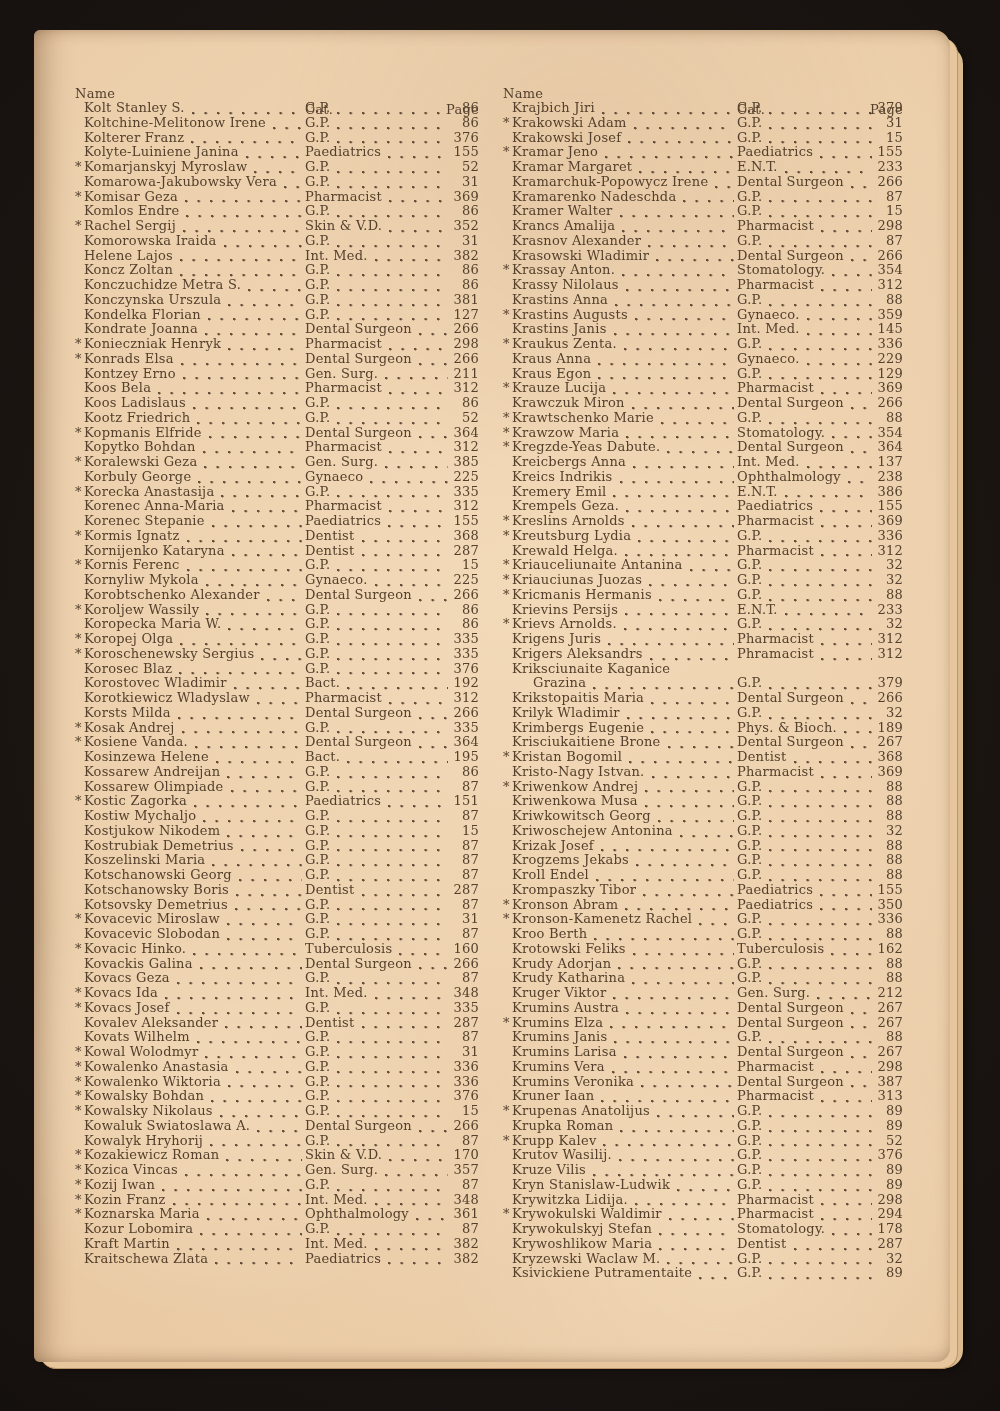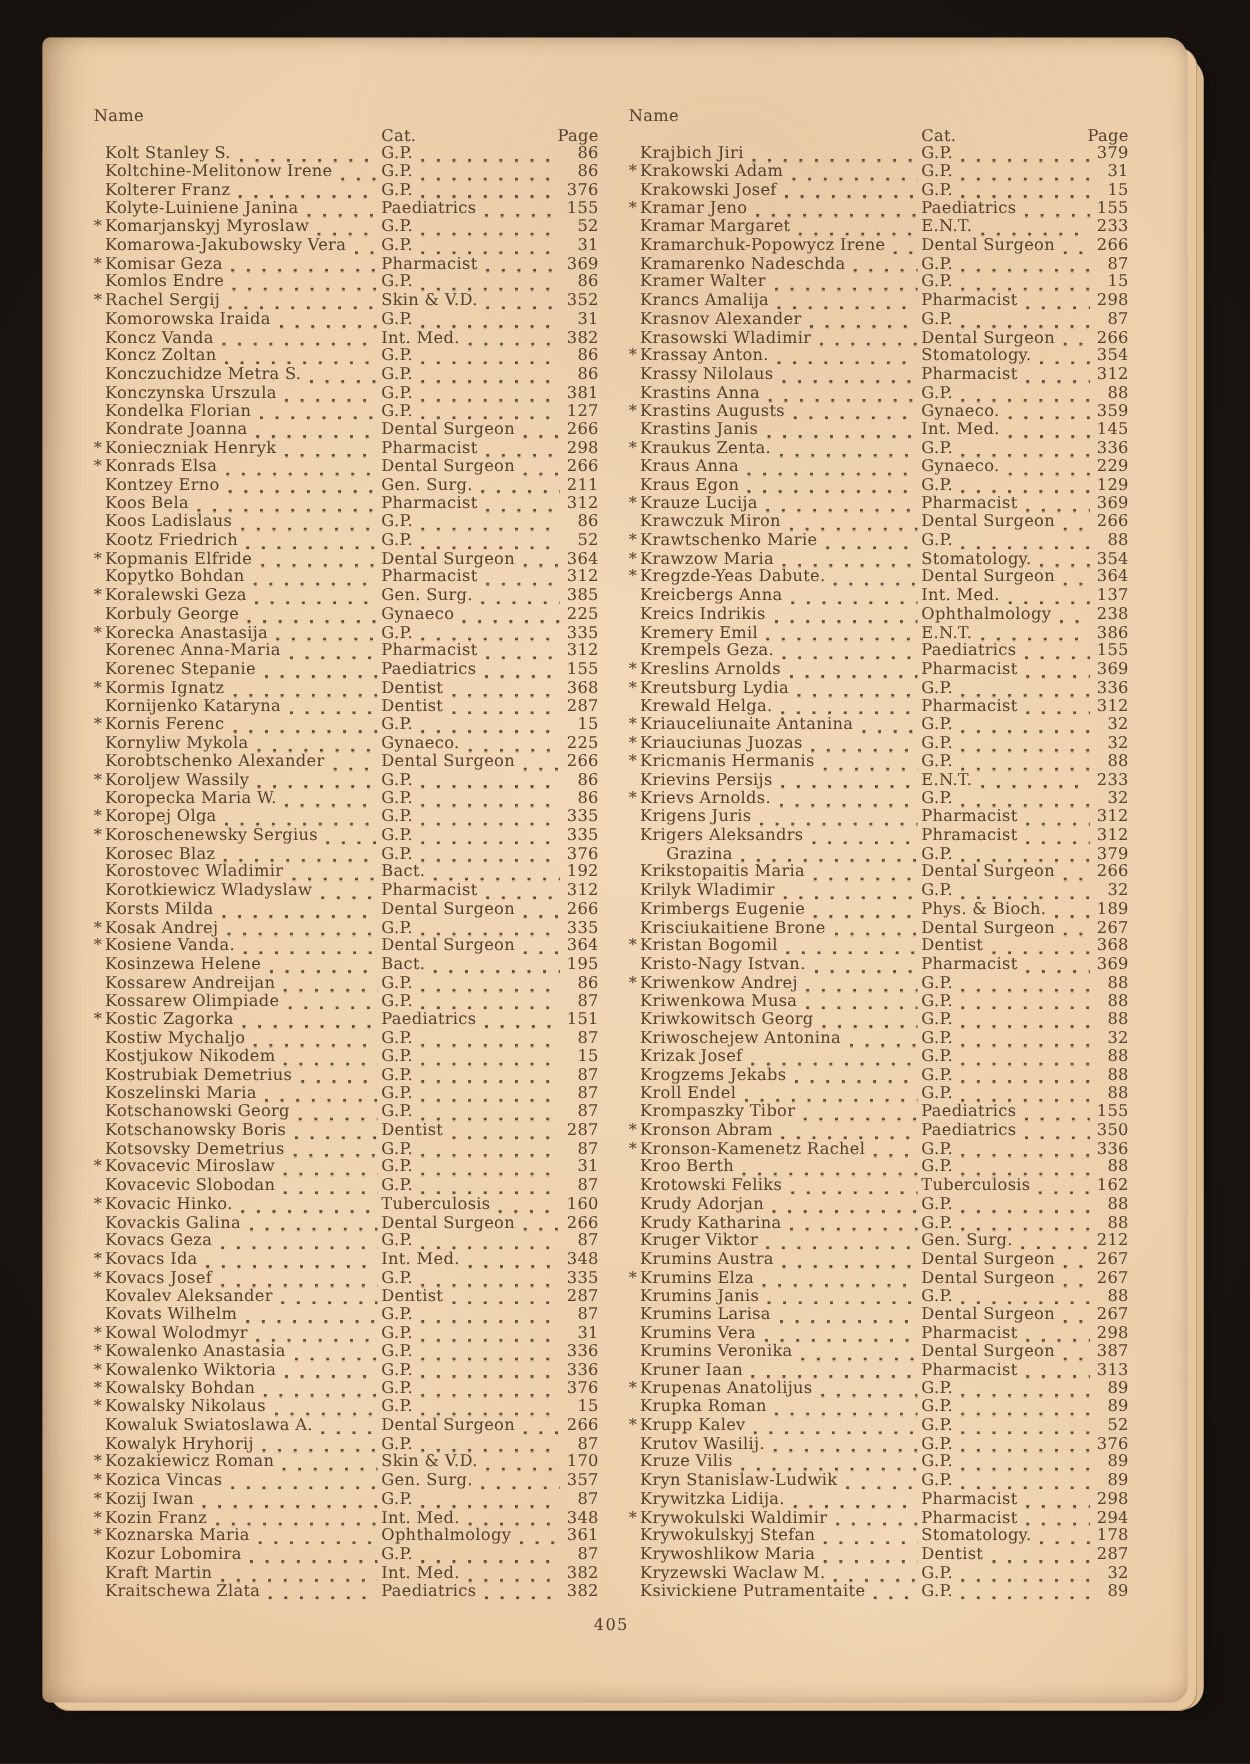--- a/index.html
+++ b/index.html
@@ -52,21 +52,21 @@
   }
   .cols{display:flex;gap:24px;}
   .col{width:404px;}
   .col.c2{width:400px;}
   .hdr{
     display:flex;line-height:15px;height:15px;
   }
   .hdr .h-name{flex:0 0 230px;}
   .c2 .hdr .h-name{flex:0 0 234px;}
   .hdr .h-rest{flex:1;display:flex;justify-content:space-between;margin-top:16px;}
-  .rows{margin-top:15px;}
+  .rows{}
   .row{display:flex;line-height:14.75px;height:14.75px;white-space:nowrap;}
   .ncell{flex:0 0 230px;display:flex;min-width:0;}
   .c2 .ncell{flex:0 0 234px;}
   .ccell{flex:1;display:flex;min-width:0;}
   .pcell{flex:0 0 28px;text-align:right;}
   .star{flex:0 0 9px;}
   .nm,.ct{flex:0 0 auto;}
   .nm.indent{padding-left:21px;}
   .lead{
     flex:1 1 auto;min-width:0;height:12px;align-self:flex-end;
@@ -227,21 +227,21 @@
               </span>
               <span class="ccell">
                 <span class="ct">G.P.</span>
                 <span class="lead"></span>
               </span>
               <span class="pcell">31</span>
             </div>
             <div class="row">
               <span class="ncell">
                 <span class="star"></span>
-                <span class="nm">Koncz Vanda</span>
+                <span class="nm">Helene Lajos</span>
                 <span class="lead"></span>
               </span>
               <span class="ccell">
                 <span class="ct">Int. Med.</span>
                 <span class="lead"></span>
               </span>
               <span class="pcell">382</span>
             </div>
             <div class="row">
               <span class="ncell">
@@ -1522,20 +1522,32 @@
               </span>
               <span class="ccell">
                 <span class="ct">Phramacist</span>
                 <span class="lead"></span>
               </span>
               <span class="pcell">312</span>
             </div>
             <div class="row">
               <span class="ncell">
                 <span class="star"></span>
+                <span class="nm">Kriksciunaite Kaganice</span>
+                <span class="lead off"></span>
+              </span>
+              <span class="ccell">
+                <span class="ct"></span>
+                <span class="lead off"></span>
+              </span>
+              <span class="pcell"></span>
+            </div>
+            <div class="row">
+              <span class="ncell">
+                <span class="star"></span>
                 <span class="nm indent">Grazina</span>
                 <span class="lead"></span>
               </span>
               <span class="ccell">
                 <span class="ct">G.P.</span>
                 <span class="lead"></span>
               </span>
               <span class="pcell">379</span>
             </div>
             <div class="row">
@@ -2014,15 +2026,14 @@
               </span>
               <span class="ccell">
                 <span class="ct">G.P.</span>
                 <span class="lead"></span>
               </span>
               <span class="pcell">89</span>
             </div>
           </div>
       </div>
     </div>
-    <div class="pagenum">405</div>
   </div>
 </div>
 
 </body></html>

